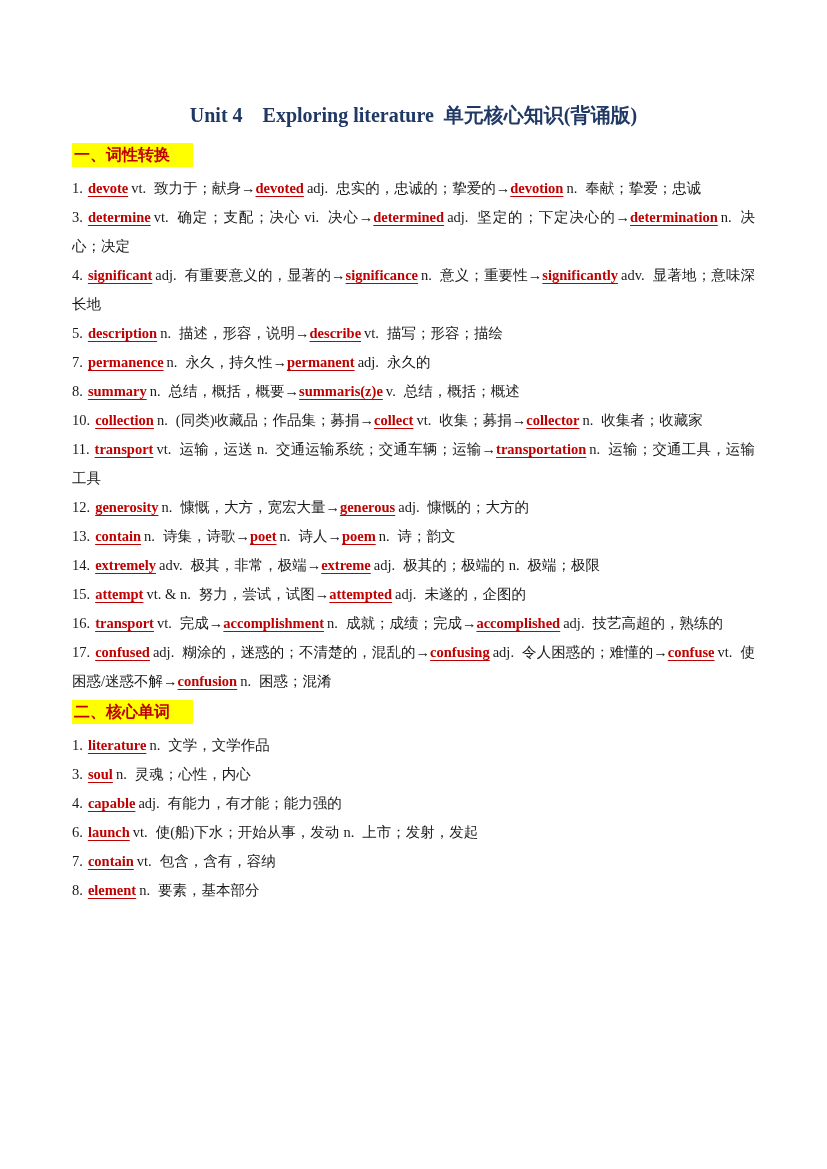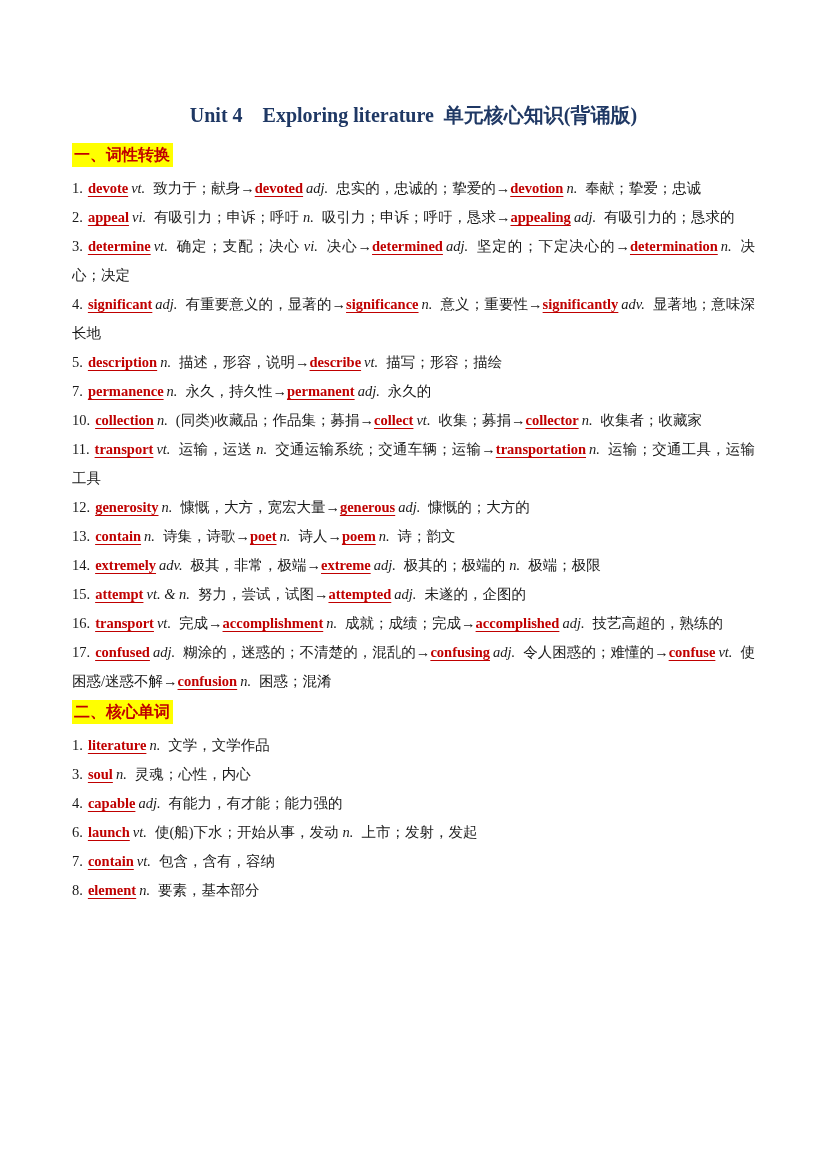--- a/index.html
+++ b/index.html
@@ -27,21 +27,21 @@
     margin: 0 0 15px 0;
     white-space: pre-wrap;
   }
   .section-heading {
     display: inline-block;
     background: var(--hl, #ffff00);
     color: var(--red, #c00000);
     font-weight: bold;
     font-size: 16px;
     line-height: 22px;
-    padding: 1px 3px 1px 2px;
+    padding: 1px 23px 1px 2px;
     margin: 0;
   }
   .section-heading-row { margin: 0 0 7px 0; }
   .section { margin-bottom: 4px; }
   .items p.item {
     margin: 0;
     font-size: 14.5px;
     line-height: 29px;
     text-align: justify;
     color: #1a1a1a;
@@ -49,44 +49,43 @@
   .num  { margin-right: 5px; }
   .word {
     color: var(--red, #c00000);
     font-weight: bold;
     text-decoration: underline;
     text-decoration-color: var(--red, #c00000);
     text-underline-offset: 3px;
     margin-right: 3px;
   }
   .pos {
-    font-style: italic;
     margin-right: 8px;
   }
   .txt + .pos { margin-left: 4px; }
   .txt { }
 </style>
 </head>
 <body>
 
 <div class="page">
 
   <h1 class="doc-title">Unit 4　Exploring literature  单元核心知识(背诵版)</h1>
 
   <div class="section">
     <div class="section-heading-row">
       <span class="section-heading">一、词性转换</span>
     </div>
     <div class="items">
         <p class="item"><span class="num">1.</span><span class="word">devote</span><span class="pos">vt.</span><span class="txt">致力于；献身→</span><span class="word">devoted</span><span class="pos">adj.</span><span class="txt">忠实的，忠诚的；挚爱的→</span><span class="word">devotion</span><span class="pos">n.</span><span class="txt">奉献；挚爱；忠诚</span></p>
-        <p class="item"><span class="num">2.</span><span class="word">appeal</span><span class="pos">vi.</span><span class="txt">有吸引力；申诉；呼吁</span><span class="pos">n.</span><span class="txt">吸引力；申诉；呼吁，恳求→</span><span class="word">appealing</span><span class="pos">adj.</span><span class="txt">有吸引力的；恳求的</span></p>
         <p class="item"><span class="num">3.</span><span class="word">determine</span><span class="pos">vt.</span><span class="txt">确定；支配；决心</span><span class="pos">vi.</span><span class="txt">决心→</span><span class="word">determined</span><span class="pos">adj.</span><span class="txt">坚定的；下定决心的→</span><span class="word">determination</span><span class="pos">n.</span><span class="txt">决心；决定</span></p>
         <p class="item"><span class="num">4.</span><span class="word">significant</span><span class="pos">adj.</span><span class="txt">有重要意义的，显著的→</span><span class="word">significance</span><span class="pos">n.</span><span class="txt">意义；重要性→</span><span class="word">significantly</span><span class="pos">adv.</span><span class="txt">显著地；意味深长地</span></p>
         <p class="item"><span class="num">5.</span><span class="word">description</span><span class="pos">n.</span><span class="txt">描述，形容，说明→</span><span class="word">describe</span><span class="pos">vt.</span><span class="txt">描写；形容；描绘</span></p>
         <p class="item"><span class="num">7.</span><span class="word">permanence</span><span class="pos">n.</span><span class="txt">永久，持久性→</span><span class="word">permanent</span><span class="pos">adj.</span><span class="txt">永久的</span></p>
+        <p class="item"><span class="num">8.</span><span class="word">summary</span><span class="pos">n.</span><span class="txt">总结，概括，概要→</span><span class="word">summaris(z)e</span><span class="pos">v.</span><span class="txt">总结，概括；概述</span></p>
         <p class="item"><span class="num">10.</span><span class="word">collection</span><span class="pos">n.</span><span class="txt">(同类)收藏品；作品集；募捐→</span><span class="word">collect</span><span class="pos">vt.</span><span class="txt">收集；募捐→</span><span class="word">collector</span><span class="pos">n.</span><span class="txt">收集者；收藏家</span></p>
         <p class="item"><span class="num">11.</span><span class="word">transport</span><span class="pos">vt.</span><span class="txt">运输，运送</span><span class="pos">n.</span><span class="txt">交通运输系统；交通车辆；运输→</span><span class="word">transportation</span><span class="pos">n.</span><span class="txt">运输；交通工具，运输工具</span></p>
         <p class="item"><span class="num">12.</span><span class="word">generosity</span><span class="pos">n.</span><span class="txt">慷慨，大方，宽宏大量→</span><span class="word">generous</span><span class="pos">adj.</span><span class="txt">慷慨的；大方的</span></p>
         <p class="item"><span class="num">13.</span><span class="word">contain</span><span class="pos">n.</span><span class="txt">诗集，诗歌→</span><span class="word">poet</span><span class="pos">n.</span><span class="txt">诗人→</span><span class="word">poem</span><span class="pos">n.</span><span class="txt">诗；韵文</span></p>
         <p class="item"><span class="num">14.</span><span class="word">extremely</span><span class="pos">adv.</span><span class="txt">极其，非常，极端→</span><span class="word">extreme</span><span class="pos">adj.</span><span class="txt">极其的；极端的</span><span class="pos">n.</span><span class="txt">极端；极限</span></p>
         <p class="item"><span class="num">15.</span><span class="word">attempt</span><span class="pos">vt. &amp; n.</span><span class="txt">努力，尝试，试图→</span><span class="word">attempted</span><span class="pos">adj.</span><span class="txt">未遂的，企图的</span></p>
         <p class="item"><span class="num">16.</span><span class="word">transport</span><span class="pos">vt.</span><span class="txt">完成→</span><span class="word">accomplishment</span><span class="pos">n.</span><span class="txt">成就；成绩；完成→</span><span class="word">accomplished</span><span class="pos">adj.</span><span class="txt">技艺高超的，熟练的</span></p>
         <p class="item"><span class="num">17.</span><span class="word">confused</span><span class="pos">adj.</span><span class="txt">糊涂的，迷惑的；不清楚的，混乱的→</span><span class="word">confusing</span><span class="pos">adj.</span><span class="txt">令人困惑的；难懂的→</span><span class="word">confuse</span><span class="pos">vt.</span><span class="txt">使困惑/迷惑不解→</span><span class="word">confusion</span><span class="pos">n.</span><span class="txt">困惑；混淆</span></p>
       </div>
   </div>

